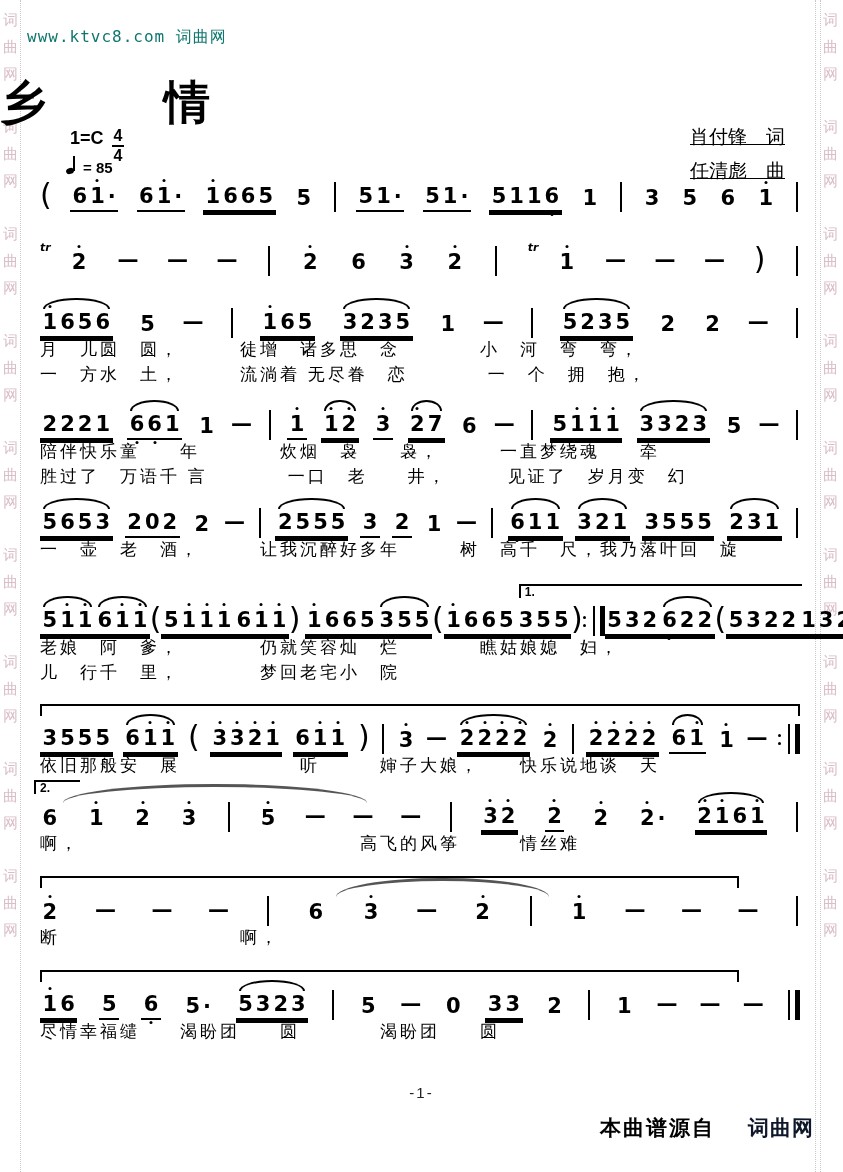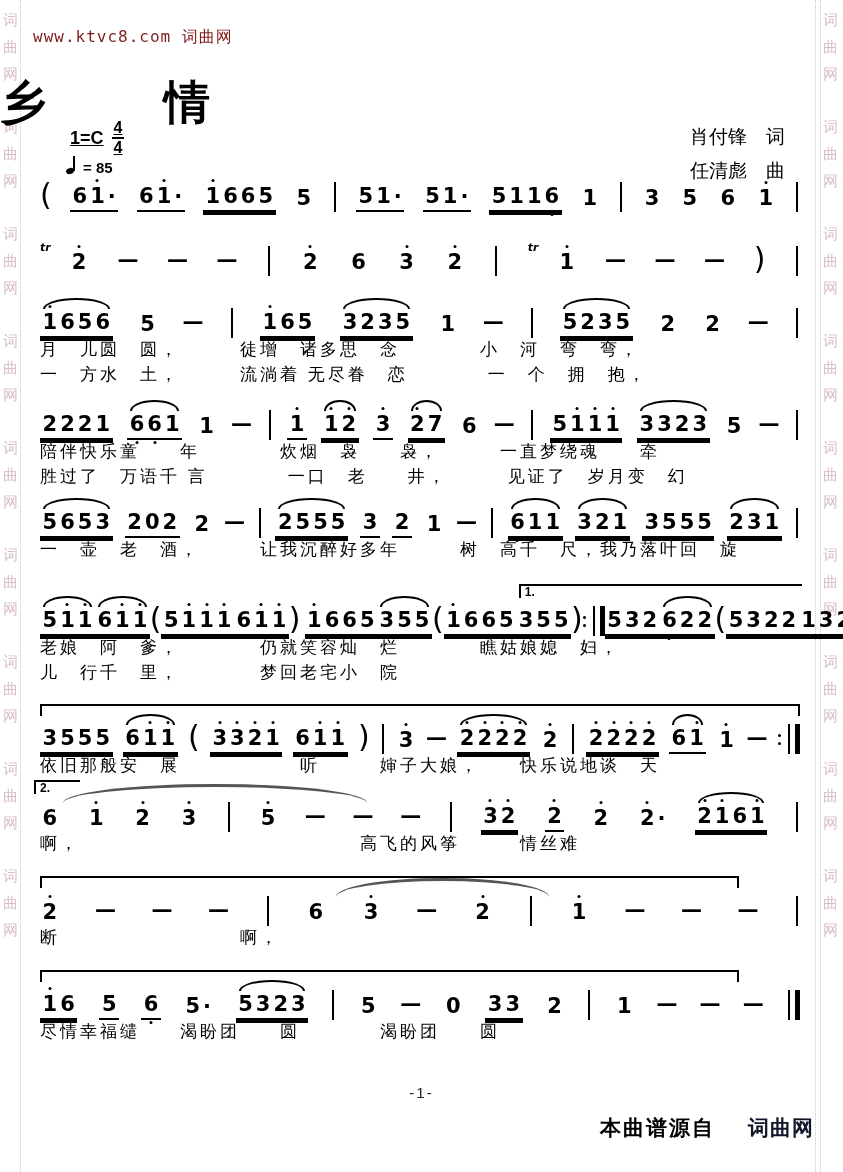--- a/index.html
+++ b/index.html
@@ -7,27 +7,27 @@
        font-family:"Liberation Sans","DejaVu Sans",sans-serif;color:#000;}
   
   .side-col{position:absolute;top:6px;bottom:0;display:flex;flex-direction:column;align-items:center;
             font-size:15px;color:#d9bec6;line-height:1;}
   .side-col .wm-ch{margin:6px 0;}
   .side-col .wm-gap{height:26px;}
   #side-left{left:3px;}
   #side-right{left:823px;}
   .vdots{position:absolute;top:0;bottom:0;width:0;border-left:1px dotted #c9c9c9;}
   
-  #wm-top{position:absolute;left:33px;top:27px;font-family:"DejaVu Sans Mono",monospace;
-          font-size:16px;color:#7f1d1d;letter-spacing:1px;}
+  #wm-top{position:absolute;left:27px;top:27px;font-family:"DejaVu Sans Mono",monospace;
+          font-size:16px;color:#0f766e;letter-spacing:1px;}
   #title{position:absolute;left:0;right:0;top:72px;font-size:46px;font-weight:bold;
          font-family:"DejaVu Serif","Liberation Serif",serif;}
   #title .t2{margin-left:118px;}
-  #credits{position:absolute;right:58px;top:120px;font-size:19px;line-height:34px;}
-  #keysig{position:absolute;left:70px;top:120px;font-size:18px;font-weight:bold;display:flex;align-items:center;text-decoration:underline;}
+  #credits{position:absolute;right:58px;top:120px;font-size:19px;line-height:34px;text-decoration:underline;}
+  #keysig{position:absolute;left:70px;top:128px;font-size:18px;font-weight:bold;display:flex;align-items:flex-start;}
   .frac{display:inline-flex;flex-direction:column;align-items:center;margin-left:8px;font-size:16px;line-height:1;}
   .frac .num{border-bottom:2px solid #000;padding:0 2px 1px;}
   .frac .den{padding-top:1px;}
   #tempo{position:absolute;left:66px;top:155px;font-size:15px;font-weight:bold;display:flex;align-items:flex-start;}
   .qnote{position:relative;width:14px;height:20px;display:inline-block;}
   .qnote .head{position:absolute;left:0;bottom:1px;width:8px;height:6px;background:#000;border-radius:50%;transform:rotate(-20deg);}
   .qnote .stem{position:absolute;left:7px;bottom:4px;width:2px;height:15px;background:#000;}
   #tempo .tval{margin-left:3px;margin-top:4px;}
   
   .system{position:absolute;left:40px;width:760px;}

